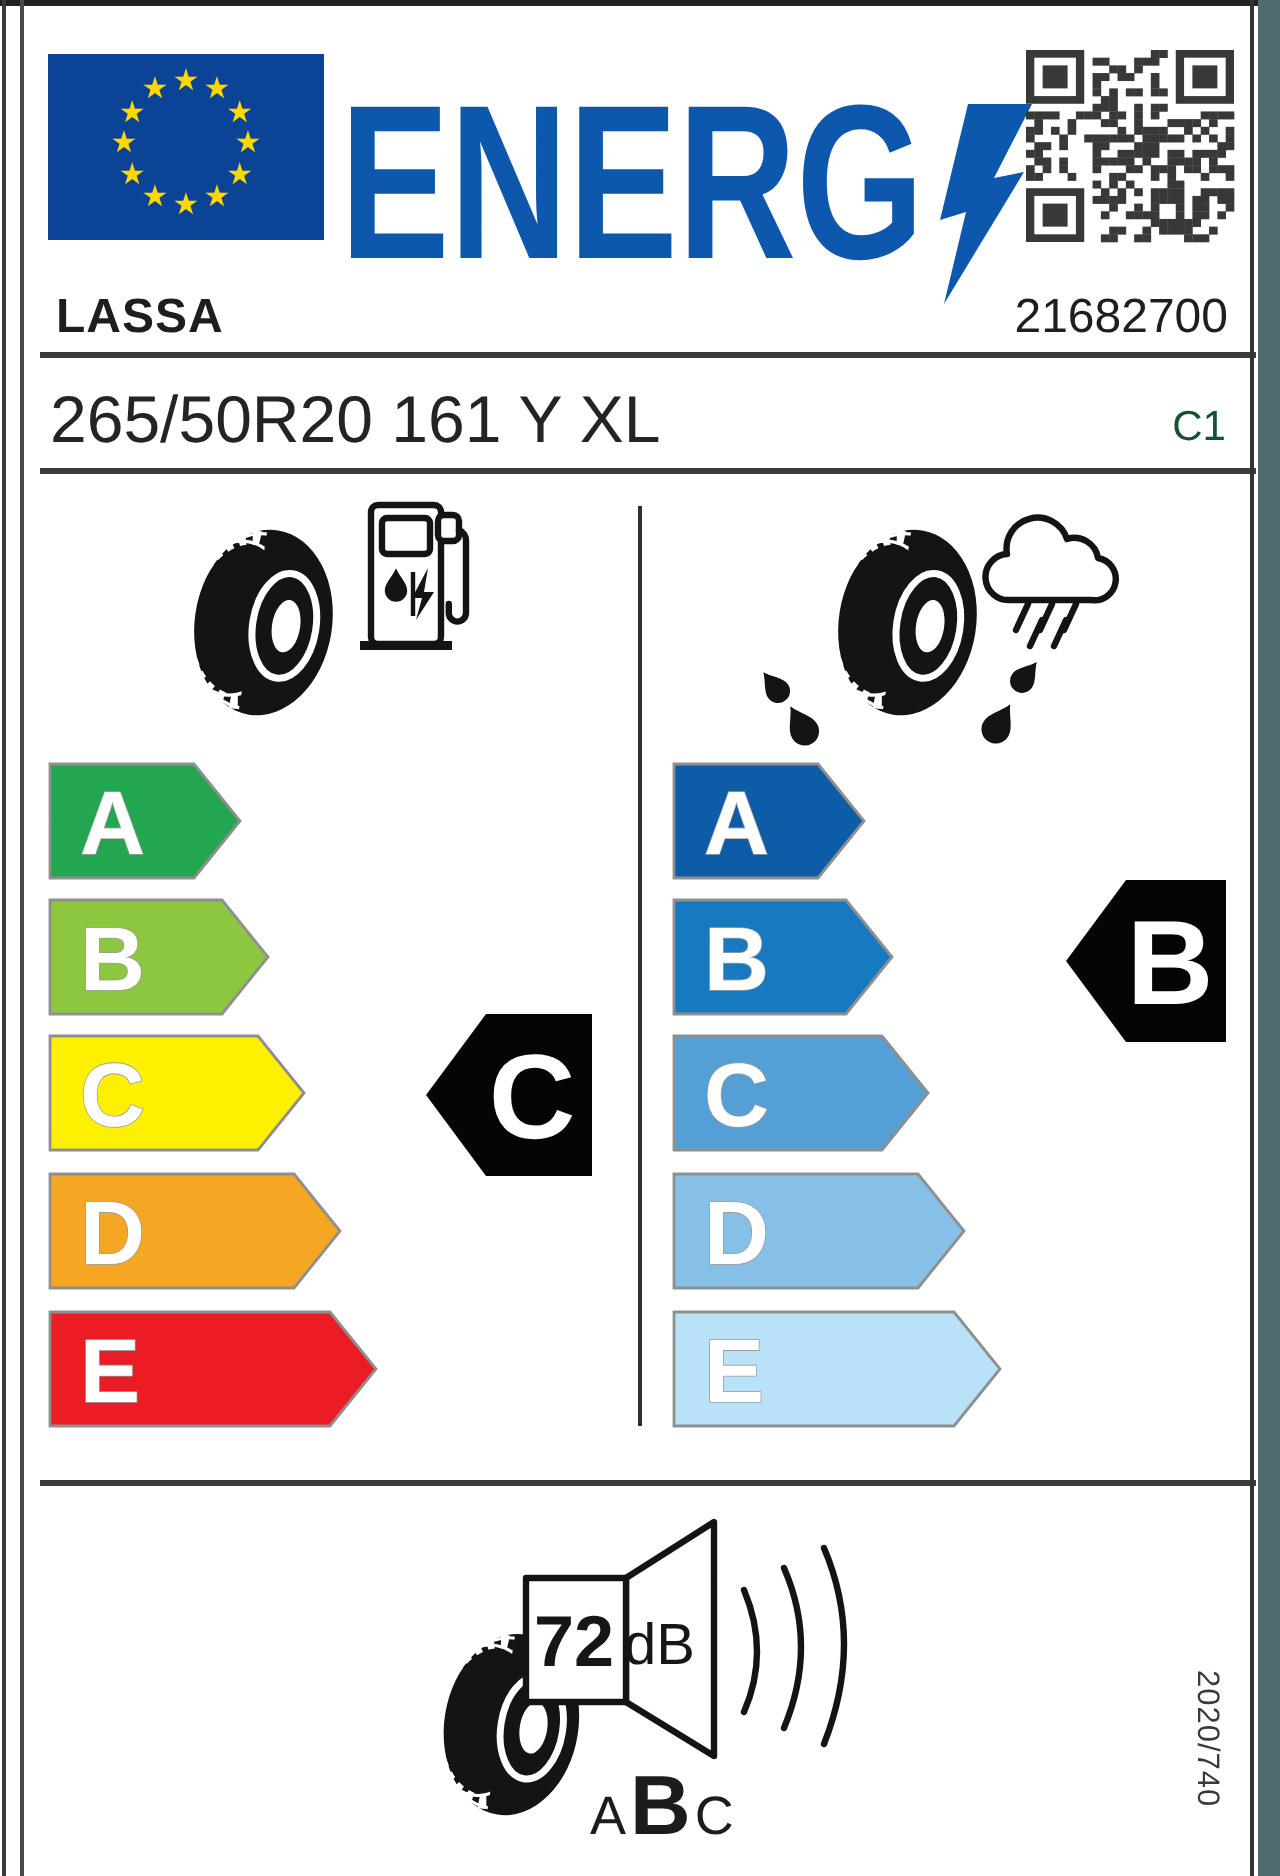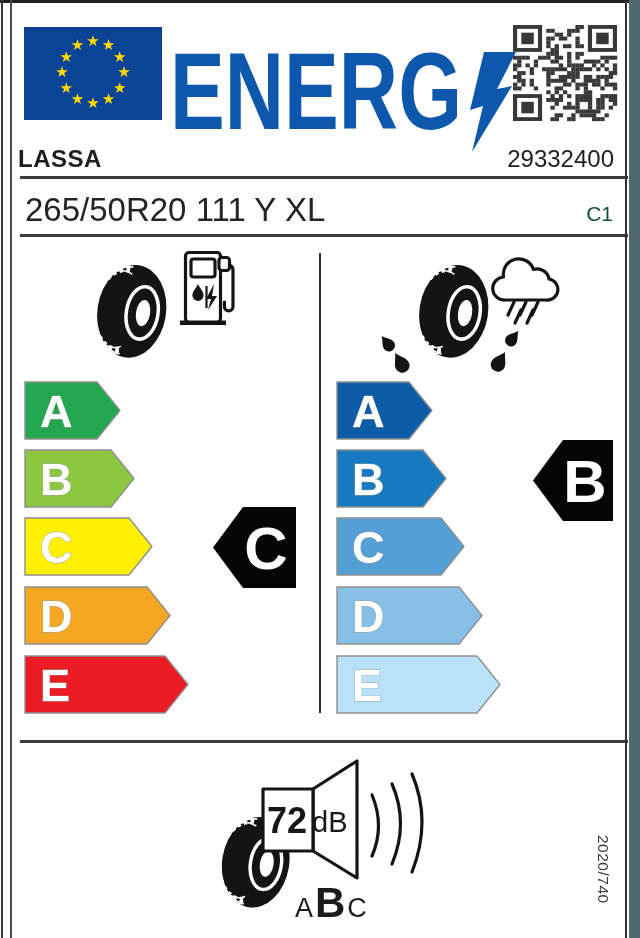--- a/index.html
+++ b/index.html
@@ -14,21 +14,21 @@
   #left-inner-border{left:10px;top:0;width:2px;height:938px;background:#4a4a4a;}
   #right-border{left:625px;top:0;width:2px;height:938px;background:#333;}
   #side-band{left:629px;top:0;width:11px;height:938px;background:#50696f;}
   .rule{left:20px;width:608px;height:2.5px;background:#3c3c3c;}
   #rule-1{top:176px;} #rule-2{top:234px;} #rule-3{top:740px;}
   #col-divider{left:319px;top:253px;width:2px;height:460px;background:#2e2e2e;}
   
   #eu-flag{left:24px;top:27px;width:138px;height:93px;background:#0b4397;}
   #eu-flag .star{position:absolute;font-size:15px;color:#ffd800;line-height:15px;width:16px;text-align:center;}
   
-  #brand{left:18px;top:147px;font-size:24px;font-weight:bold;color:#1e1e1e;letter-spacing:.5px;line-height:1;}
+  #brand{left:28px;top:147px;font-size:24px;font-weight:bold;color:#1e1e1e;letter-spacing:.5px;line-height:1;}
   #product-code{right:26px;top:147px;font-size:24px;color:#1e1e1e;line-height:1;}
   #tire-designation{left:25px;top:193px;font-size:33px;font-weight:400;color:#242424;line-height:1;}
   #tire-class{right:27px;top:203px;font-size:21px;color:#14532d;line-height:1;}
   
   #abc-row{left:295px;top:879px;display:flex;align-items:baseline;gap:2px;color:#1c1c1c;}
   .abc-small{font-size:27px;}
   .abc-big{font-size:42px;font-weight:bold;}
   
   #regulation{left:594px;top:835px;writing-mode:vertical-rl;font-size:15.5px;color:#3a3a3a;letter-spacing:.5px;}
   
@@ -379,23 +379,23 @@
       <span class="star" style="left: 76.5px; top: 63.8468px;">★</span>
       <span class="star" style="left: 61px; top: 68px;">★</span>
       <span class="star" style="left: 45.5px; top: 63.8468px;">★</span>
       <span class="star" style="left: 34.1532px; top: 52.5px;">★</span>
       <span class="star" style="left: 30px; top: 37px;">★</span>
       <span class="star" style="left: 34.1532px; top: 21.5px;">★</span>
       <span class="star" style="left: 45.5px; top: 10.1532px;">★</span>
     </div>
 
   <div id="brand" class="abs">LASSA</div>
-  <div id="product-code" class="abs">29332400</div>
+  <div id="product-code" class="abs">21682700</div>
   <div id="rule-1" class="abs rule"></div>
-  <div id="tire-designation" class="abs">265/50R20 111 Y XL</div>
+  <div id="tire-designation" class="abs">265/50R20 161 Y XL</div>
   <div id="tire-class" class="abs">C1</div>
   <div id="rule-2" class="abs rule"></div>
   <div id="col-divider" class="abs"></div>
   <div id="rule-3" class="abs rule"></div>
 
   <div id="abc-row" class="abs">
     <span class="abc-small">A</span>
     <span class="abc-big">B</span>
     <span class="abc-small">C</span>
   </div>

